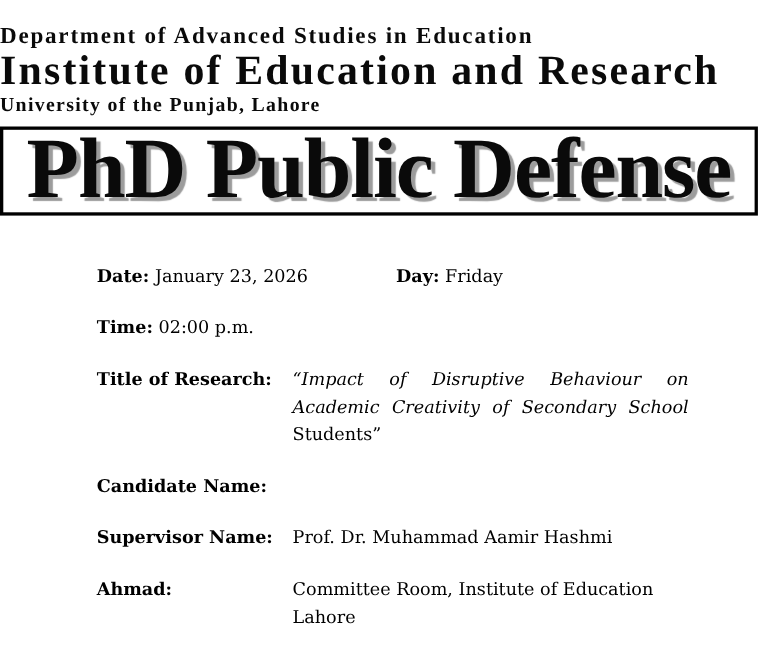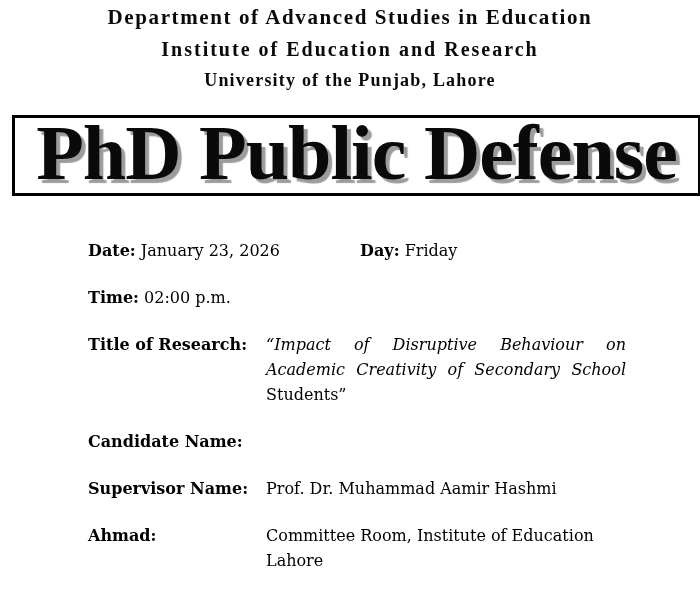--- a/index.html
+++ b/index.html
@@ -12,46 +12,45 @@
     width: 700px;
     height: 600px;
     background: #ffffff;
     color: #000000;
     overflow: hidden;
     font-family: "DejaVu Serif", serif;
   }
 
   
   .hdr {
-    text-align: center;
-    padding-top: 3px;
+    padding-top: 18px;
     font-family: "Liberation Serif", serif;
     font-weight: bold;
     color: #0a0a0a;
   }
   .hdr-line1 {
     font-size: 21px;
     line-height: 28px;
     letter-spacing: 1.6px;
   }
   .hdr-line2 {
-    font-size: 20px;
+    font-size: 38px;
     line-height: 36px;
     letter-spacing: 2px;
   }
   .hdr-line3 {
     font-size: 18px;
     line-height: 26px;
     letter-spacing: 1.2px;
   }
 
   
   .banner {
     position: absolute;
-    left: 12px;
+    left: 0;
     top: 115px;
     width: 689px;
     height: 81px;
     border: 3px solid #000000;
     box-sizing: border-box;
     background: #ffffff;
     display: flex;
     align-items: center;
     justify-content: center;
   }

